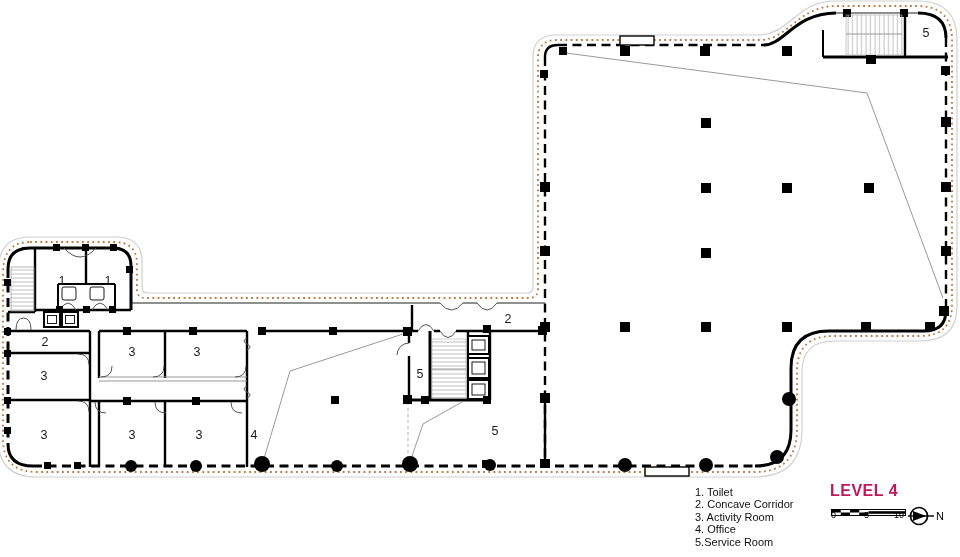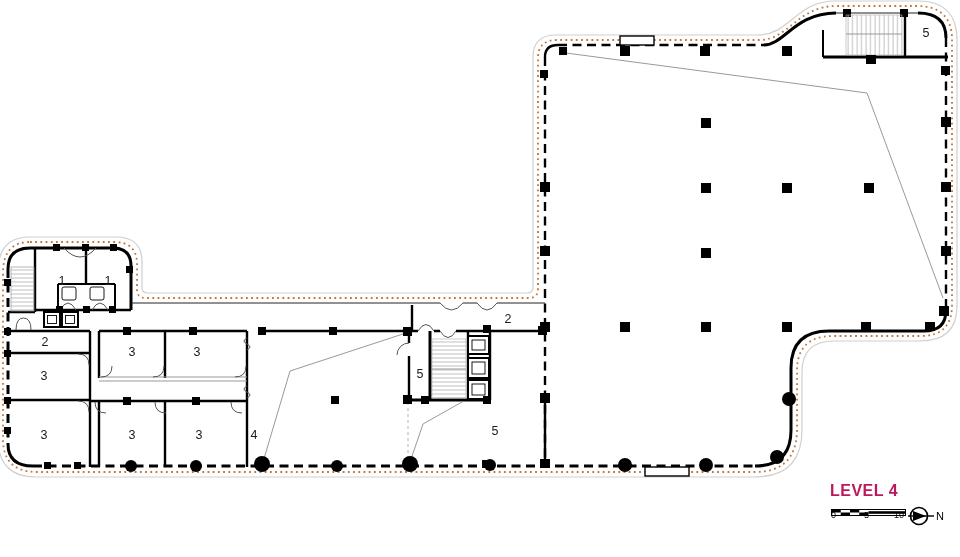--- a/index.html
+++ b/index.html
@@ -242,20 +242,27 @@
         <text x="132" y="436" class="room-num">3</text>
         <text x="199" y="436" class="room-num">3</text>
         <text x="254" y="436" class="room-num">4</text>
         <text x="420" y="375" class="room-num">5</text>
         <text x="508" y="320" class="room-num">2</text>
         <text x="495" y="432" class="room-num">5</text>
         <text x="926" y="34" class="room-num">5</text>
       </g>
 </svg>
 
+<div class="legend">
+  <div>1. Toilet</div>
+  <div>2. Concave Corridor</div>
+  <div>3. Activity Room</div>
+  <div>4. Office</div>
+  <div>5.Service Room</div>
+</div>
 
 <div class="plan-title">LEVEL 4</div>
 
 <div class="scalebar">
   <svg width="78" height="9">
     <rect x="0.5" y="0.5" width="74" height="6" fill="#ffffff" stroke="#000"></rect>
     <rect x="0.5" y="0.5" width="9.25" height="3" fill="#000"></rect>
     <rect x="19" y="0.5" width="9.25" height="3" fill="#000"></rect>
     <rect x="9.75" y="3.5" width="9.25" height="3" fill="#000"></rect>
     <rect x="28.25" y="3.5" width="9.25" height="3" fill="#000"></rect>

